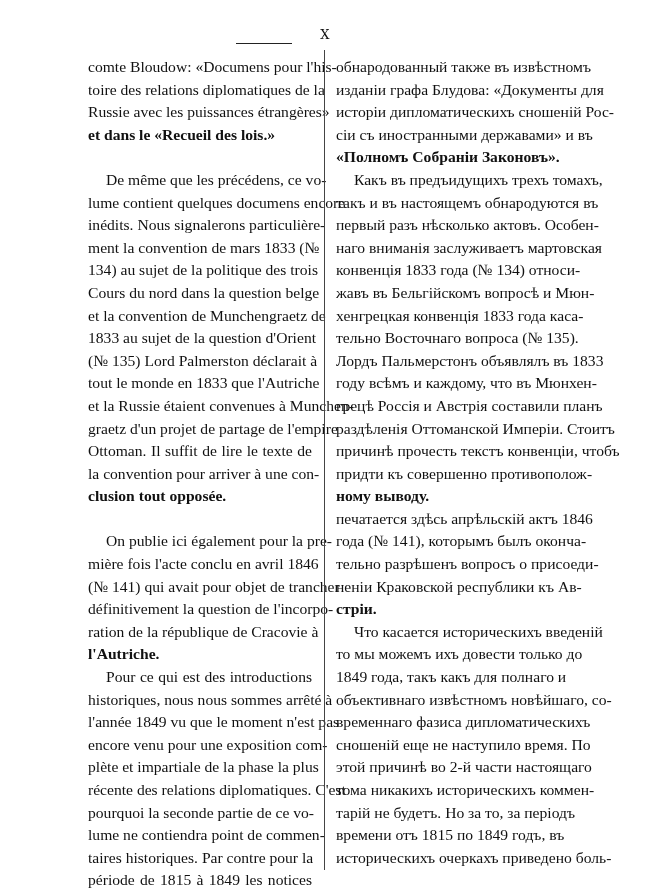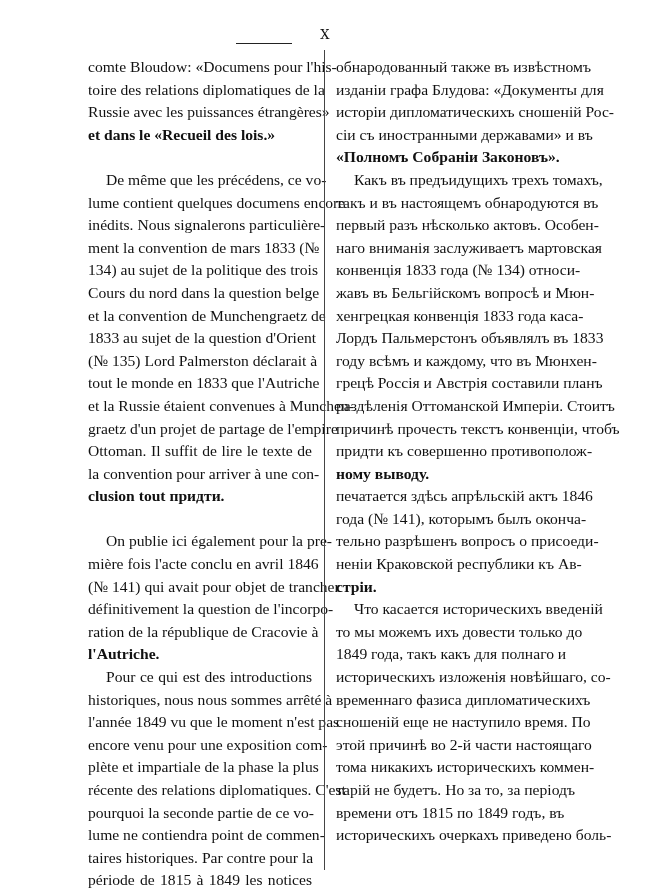--- a/index.html
+++ b/index.html
@@ -39,21 +39,21 @@
     <span class="line">134) au sujet de la politique des trois</span>
     <span class="line">Cours du nord dans la question belge</span>
     <span class="line">et la convention de Munchengraetz de</span>
     <span class="line">1833 au sujet de la question d'Orient</span>
     <span class="line">(№ 135) Lord Palmerston déclarait à</span>
     <span class="line">tout le monde en 1833 que l'Autriche</span>
     <span class="line">et la Russie étaient convenues à Munchen-</span>
     <span class="line">graetz d'un projet de partage de l'empire</span>
     <span class="line">Ottoman. Il suffit de lire le texte de</span>
     <span class="line">la convention pour arriver à une con-</span>
-    <span class="line last">clusion tout придти.</span>
+    <span class="line last">clusion tout opposée.</span>
     <span class="line blank"></span>
     <span class="line indent">On publie ici également pour la pre-</span>
     <span class="line">mière fois l'acte conclu en avril 1846</span>
     <span class="line">(№ 141) qui avait pour objet de trancher</span>
     <span class="line">définitivement la question de l'incorpo-</span>
     <span class="line">ration de la république de Cracovie à</span>
     <span class="line last">l'Autriche.</span>
     <span class="line indent">Pour ce qui est des introductions</span>
     <span class="line">historiques, nous nous sommes arrêté à</span>
     <span class="line">l'année 1849 vu que le moment n'est pas</span>
@@ -73,36 +73,37 @@
     <span class="line">исторіи дипломатическихъ сношеній Рос-</span>
     <span class="line">сіи съ иностранными державами» и въ</span>
     <span class="line last">«Полномъ Собраніи Законовъ».</span>
     <span class="line indent">Какъ въ предъидущихъ трехъ томахъ,</span>
     <span class="line">такъ и въ настоящемъ обнародуются въ</span>
     <span class="line">первый разъ нѣсколько актовъ. Особен-</span>
     <span class="line">наго вниманія заслуживаетъ мартовская</span>
     <span class="line">конвенція 1833 года (№ 134) относи-</span>
     <span class="line">жавъ въ Бельгійскомъ вопросѣ и Мюн-</span>
     <span class="line">хенгрецкая конвенція 1833 года каса-</span>
+    <span class="line">тельно Восточнаго вопроса (№ 135).</span>
     <span class="line">Лордъ Пальмерстонъ объявлялъ въ 1833</span>
     <span class="line">году всѣмъ и каждому, что въ Мюнхен-</span>
     <span class="line">грецѣ Россія и Австрія составили планъ</span>
     <span class="line">раздѣленія Оттоманской Имперіи. Стоитъ</span>
     <span class="line">причинѣ прочесть текстъ конвенціи, чтобъ</span>
     <span class="line">придти къ совершенно противополож-</span>
     <span class="line last">ному выводу.</span>
     <span class="line">печатается здѣсь апрѣльскій актъ 1846</span>
     <span class="line">года (№ 141), которымъ былъ оконча-</span>
     <span class="line">тельно разрѣшенъ вопросъ о присоеди-</span>
     <span class="line">неніи Краковской республики къ Ав-</span>
     <span class="line last">стріи.</span>
     <span class="line indent">Что касается историческихъ введеній</span>
     <span class="line">то мы можемъ ихъ довести только до</span>
     <span class="line">1849 года, такъ какъ для полнаго и</span>
-    <span class="line">историческихъ изложенія новѣйшаго, со-</span>
+    <span class="line">объективнаго извѣстномъ новѣйшаго, со-</span>
     <span class="line">временнаго фазиса дипломатическихъ</span>
     <span class="line">сношеній еще не наступило время. По</span>
     <span class="line">этой причинѣ во 2-й части настоящаго</span>
     <span class="line">тома никакихъ историческихъ коммен-</span>
     <span class="line">тарій не будетъ. Но за то, за періодъ</span>
     <span class="line">времени отъ 1815 по 1849 годъ, въ</span>
     <span class="line">историческихъ очеркахъ приведено боль-</span>
   </div>
 
 </body></html>

